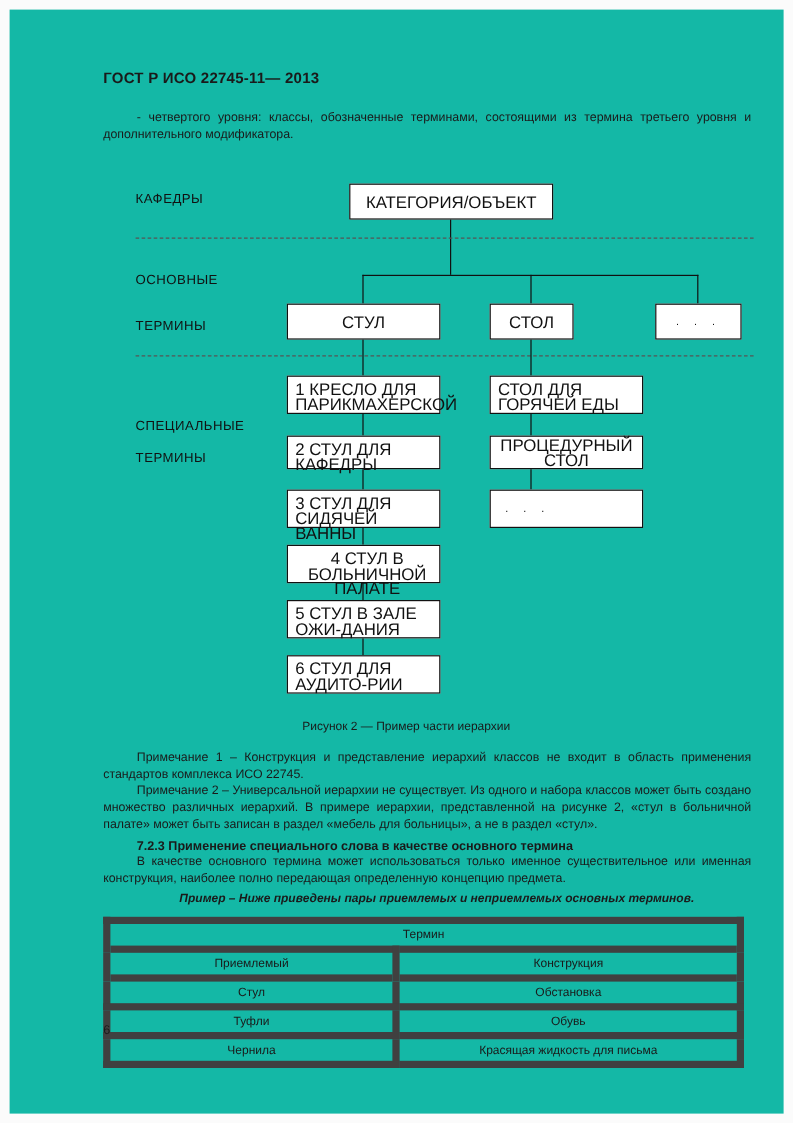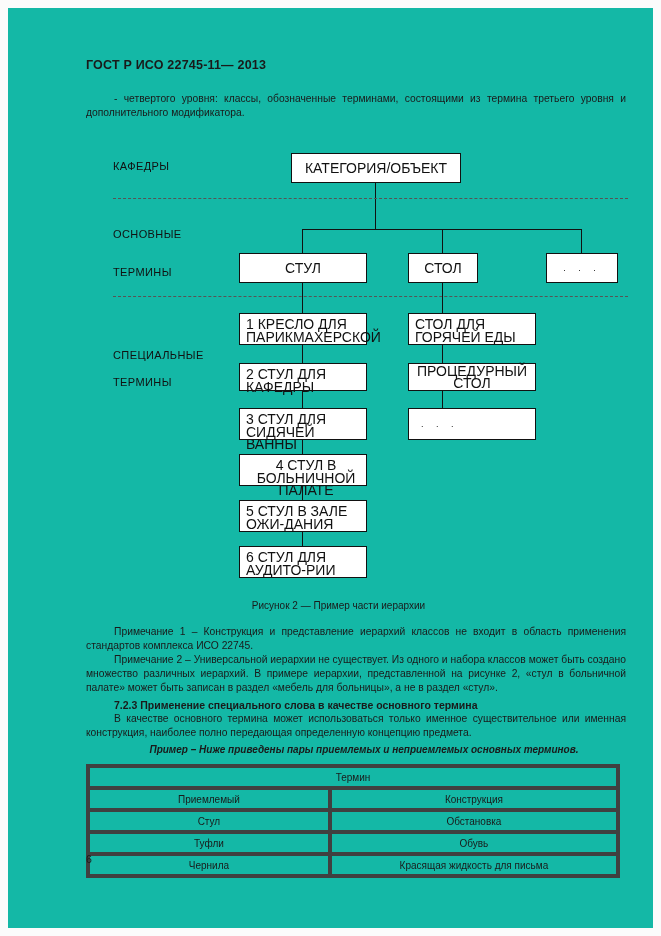--- a/index.html
+++ b/index.html
@@ -69,21 +69,21 @@
   }
 
   
   .tbl{
     position:absolute;
     left:78px;top:756px;width:534px;
     border-collapse:collapse;
     font-size:10px;
   }
   .tbl td{
-    border:4px solid #404040;
+    border:6px solid #404040;
     text-align:center;
     padding:2.5px 4px;
     height:13px;
   }
   .tbl td.head-span{border-bottom:1px solid #111;}
   .tbl tr.sub td{border-bottom:2px solid #111;}
   .tbl td.c1{width:242px;}
   .tbl td.c2{width:292px;}
   .pagenum{
     position:absolute;left:78px;top:845px;font-size:10.5px;

